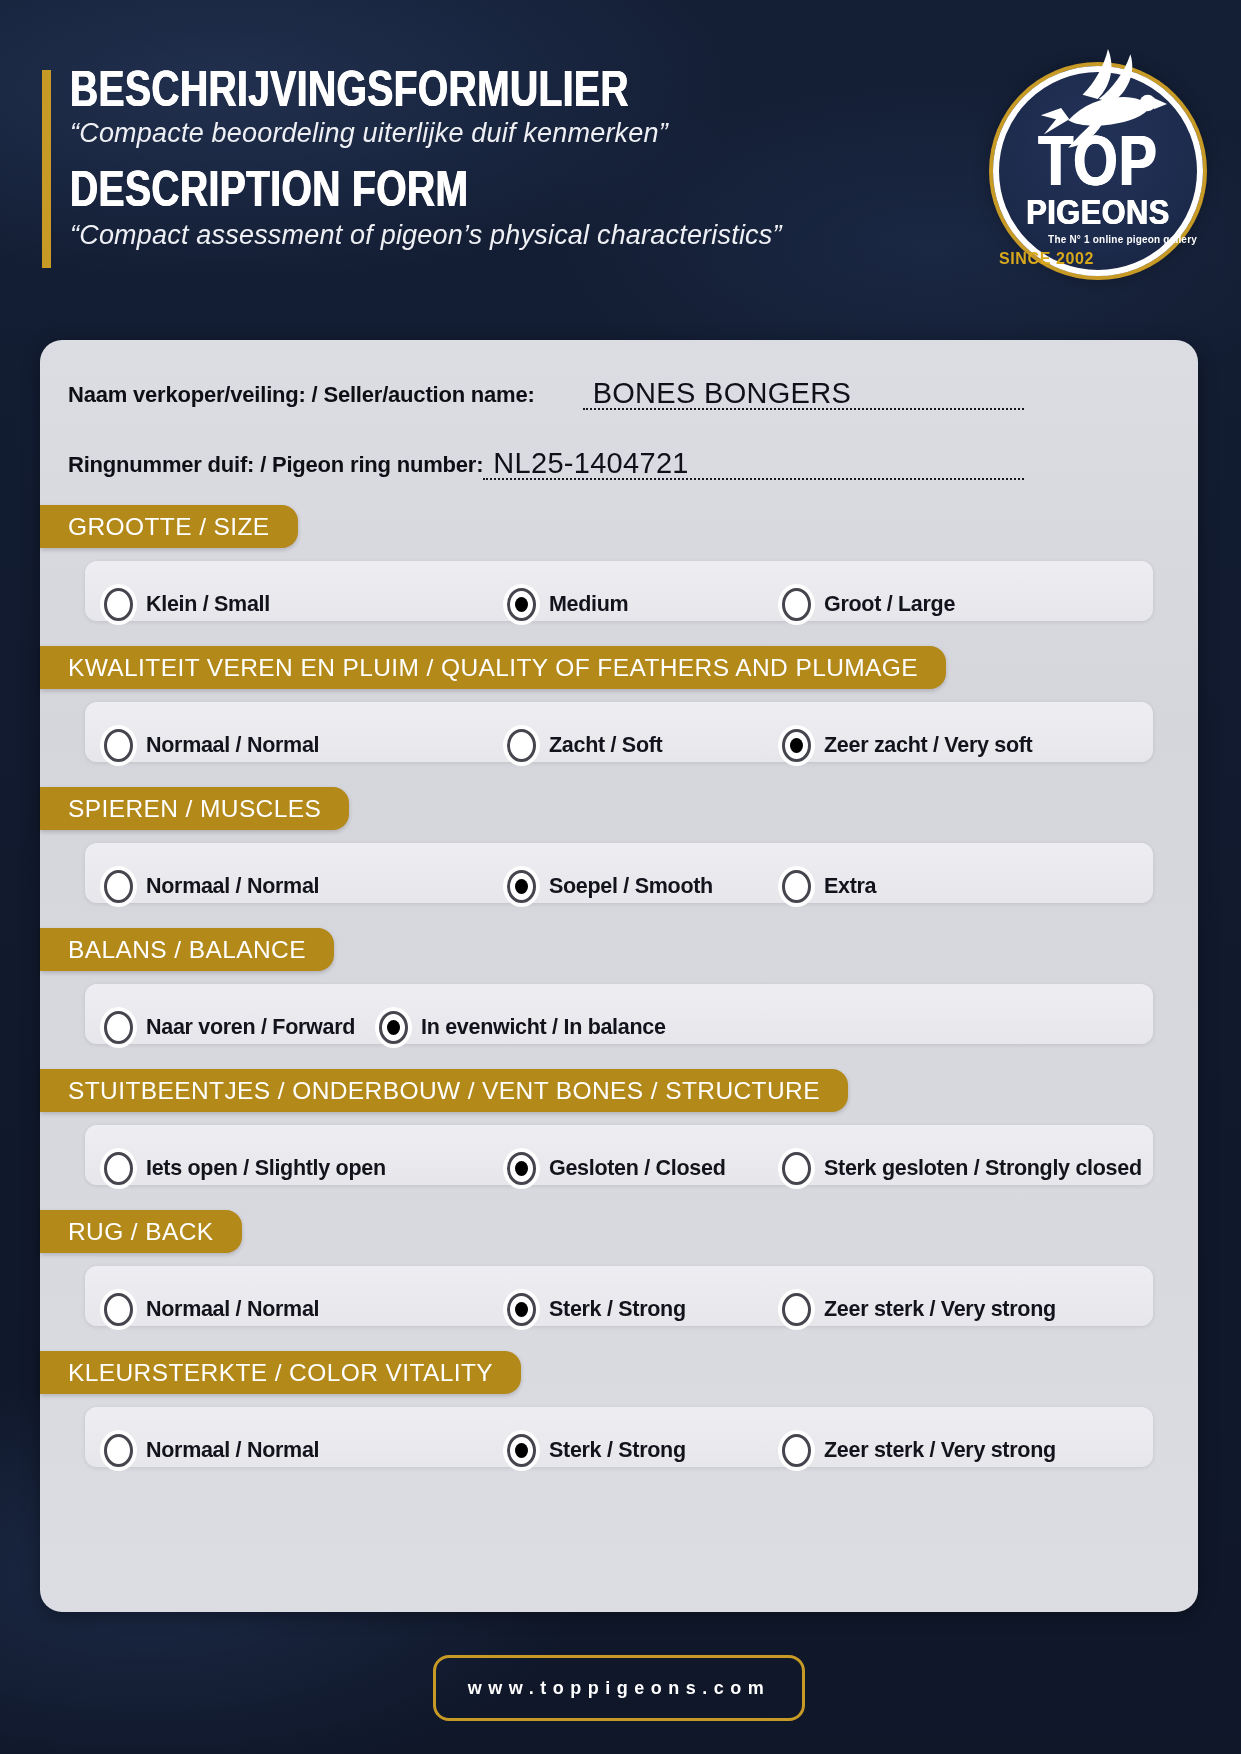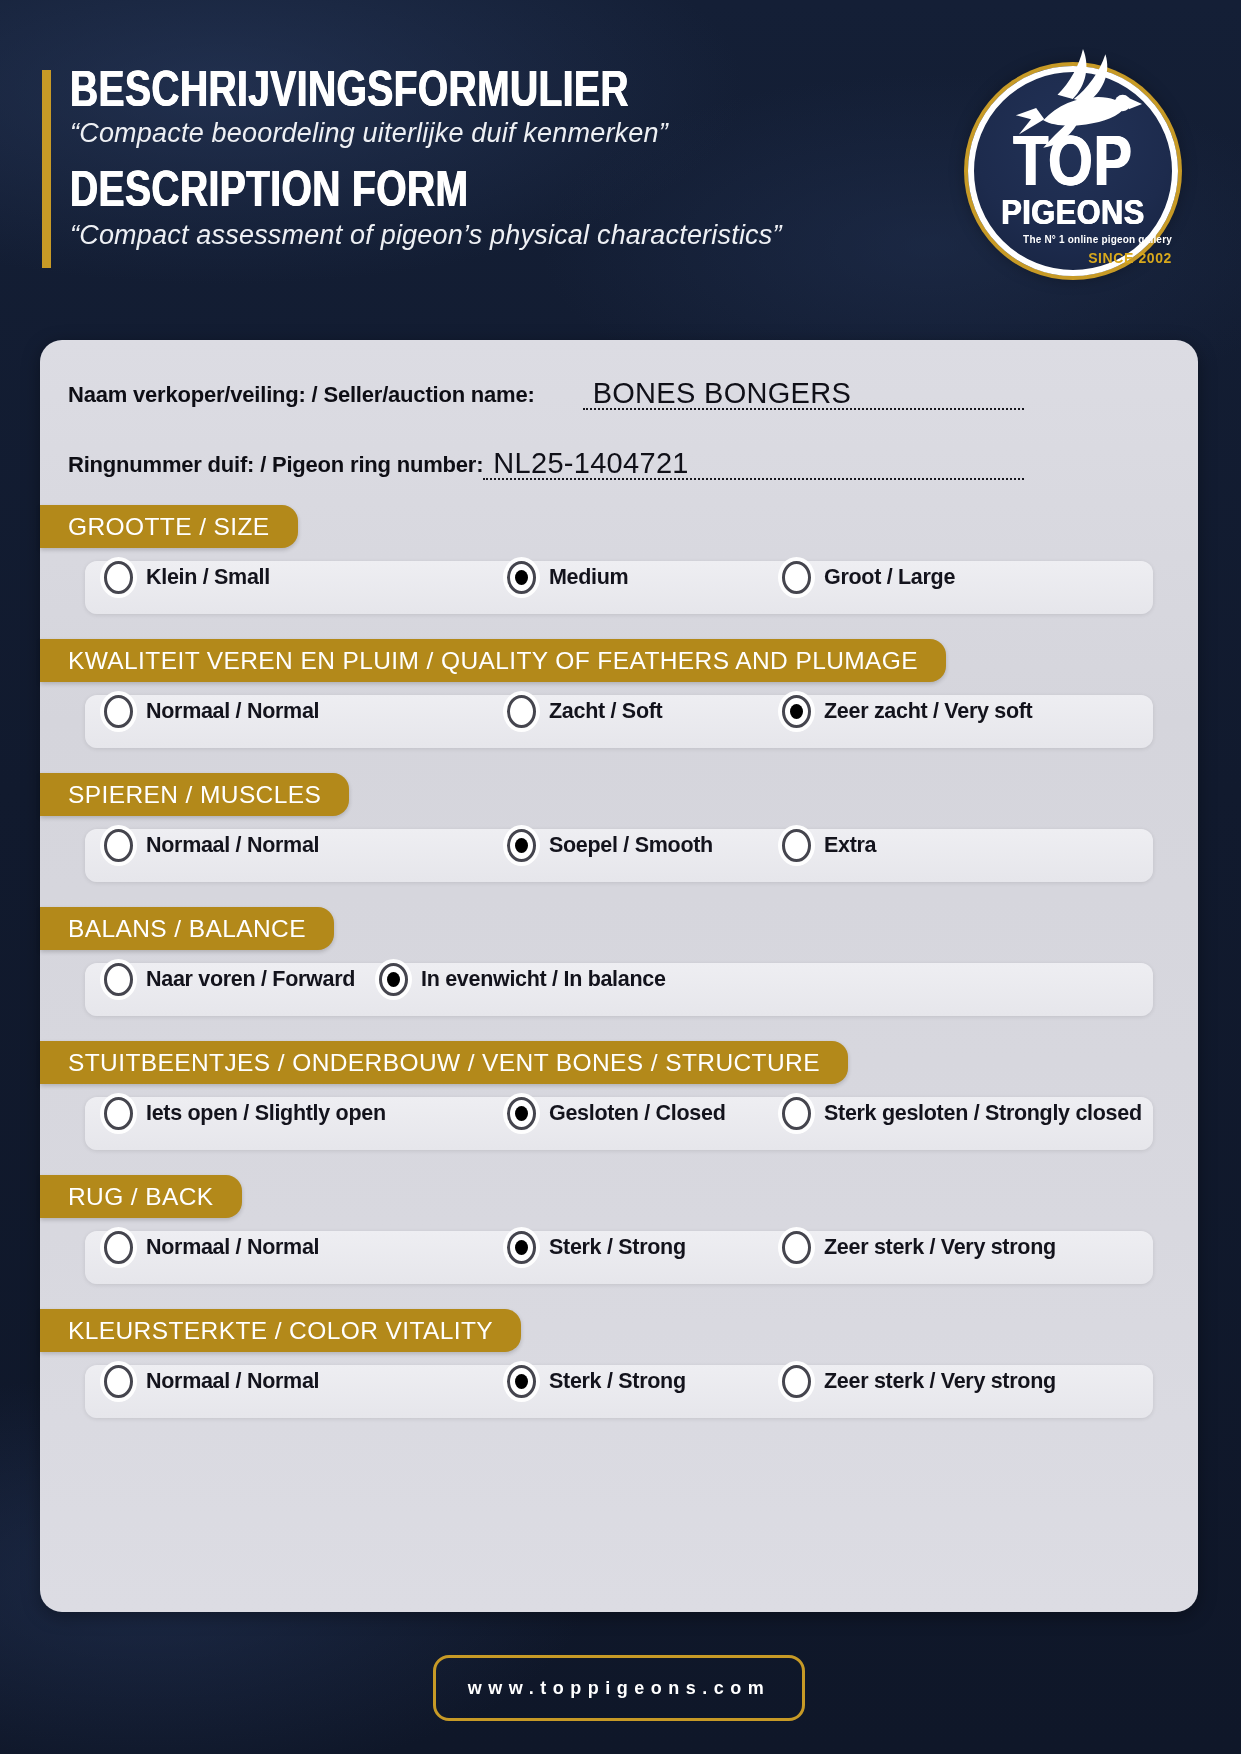--- a/index.html
+++ b/index.html
@@ -24,43 +24,43 @@
   .title.nl{top:60px;}
   .title.en{top:160px;}
   .subtitle{
     position:absolute;left:70px;color:#eef0f4;font-style:italic;font-size:27px;
     white-space:nowrap;letter-spacing:.2px;
   }
   .subtitle.nl{top:118px;}
   .subtitle.en{top:220px;}
   
   .logo{
-    position:absolute;left:968px;top:66px;width:210px;height:210px;border-radius:50%;
+    position:absolute;left:993px;top:66px;width:210px;height:210px;border-radius:50%;
     background:radial-gradient(circle at 50% 35%, #223257 0%, #1d2b4d 60%, #16223f 100%);
     border:6px solid #fff;
     box-shadow:0 0 0 4px var(--gold-bright,#c79a26), 0 0 18px rgba(0,0,0,.45);
     text-decoration:underline;
   }
   .logo-top{
     position:absolute;left:0;right:0;top:54px;text-align:center;color:#fff;
     font-size:70px;font-weight:bold;letter-spacing:1px;line-height:1;
     transform:scaleX(.82);text-shadow:.8px 0 0 #fff,-.8px 0 0 #fff;
   }
   .logo-pigeons{
     position:absolute;left:0;right:0;top:122px;text-align:center;color:#fff;
     font-size:35px;font-weight:bold;letter-spacing:.5px;line-height:1;
     transform:scaleX(.88);text-shadow:.5px 0 0 #fff,-.5px 0 0 #fff;
   }
   .logo-tagline{
     position:absolute;left:0;right:0;top:162px;text-align:right;color:#fff;
     font-size:10px;font-weight:bold;letter-spacing:.2px;
   }
   .logo-since{
-    position:absolute;left:0;right:0;top:178px;text-align:right;color:#d8a81c;
-    font-size:14px;font-weight:bold;letter-spacing:.6px;
+    position:absolute;left:0;right:0;top:178px;text-align:left;color:#d8a81c;
+    font-size:16px;font-weight:bold;letter-spacing:.6px;
   }
   .dove{position:absolute;left:34px;top:-26px;width:152px;height:112px;}
   
   .card{
     position:absolute;left:40px;top:340px;width:1158px;height:1272px;border-radius:22px;
     background:linear-gradient(180deg,#dcdce3 0%,#d5d5dc 30%,#d8d8df 70%,#dcdce3 100%);
     box-shadow:0 4px 18px rgba(0,0,0,.35);
   }
   .field{position:absolute;left:28px;width:956px;height:48px;display:flex;align-items:flex-end;}
   .field.one{top:22px;gap:48px;}
@@ -77,24 +77,24 @@
   
   .sections{position:absolute;left:0;top:165px;right:0;}
   .section{margin-bottom:25px;}
   .badge{
     display:inline-block;background:var(--gold,#b3891a);color:#fff;
     font-size:24.5px;font-weight:500;letter-spacing:.4px;white-space:nowrap;
     height:43px;line-height:43px;padding:0 28px 0 28px;border-radius:0 16px 16px 0;
     box-shadow:0 2px 4px rgba(0,0,0,.18);
   }
   .options{
-    margin:13px 45px 0 45px;height:53px;border-radius:12px;
+    margin:13px 45px 0 45px;height:60px;border-radius:12px;
     background:linear-gradient(180deg,#eeeef2 0%,#e6e6eb 100%);
     box-shadow:0 1px 4px rgba(0,0,0,.10);
-    display:flex;align-items:flex-start;padding-left:19px;
+    display:flex;align-items:flex-end;padding-left:19px;
   }
   .opt-col{display:flex;align-items:center;}
   .opt-col.c1{width:403px;}
   .opt-col.c2{width:275px;}
   .opt-col.c3{flex:1;}
   .option{display:flex;align-items:center;gap:13px;cursor:pointer;}
   .radio{
     width:29px;height:33px;border-radius:50%;background:#fff;flex:none;
     border:3px solid #45454e;box-shadow:0 0 0 4px rgba(255,255,255,.95),0 1px 2px rgba(0,0,0,.25);
     display:flex;align-items:center;justify-content:center;

